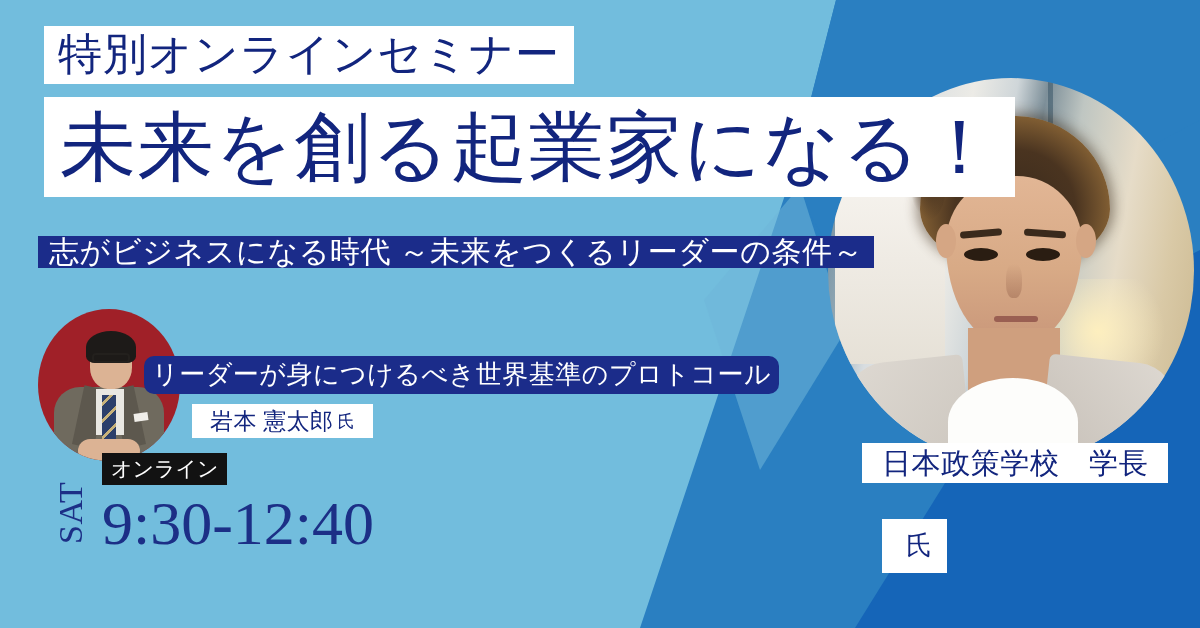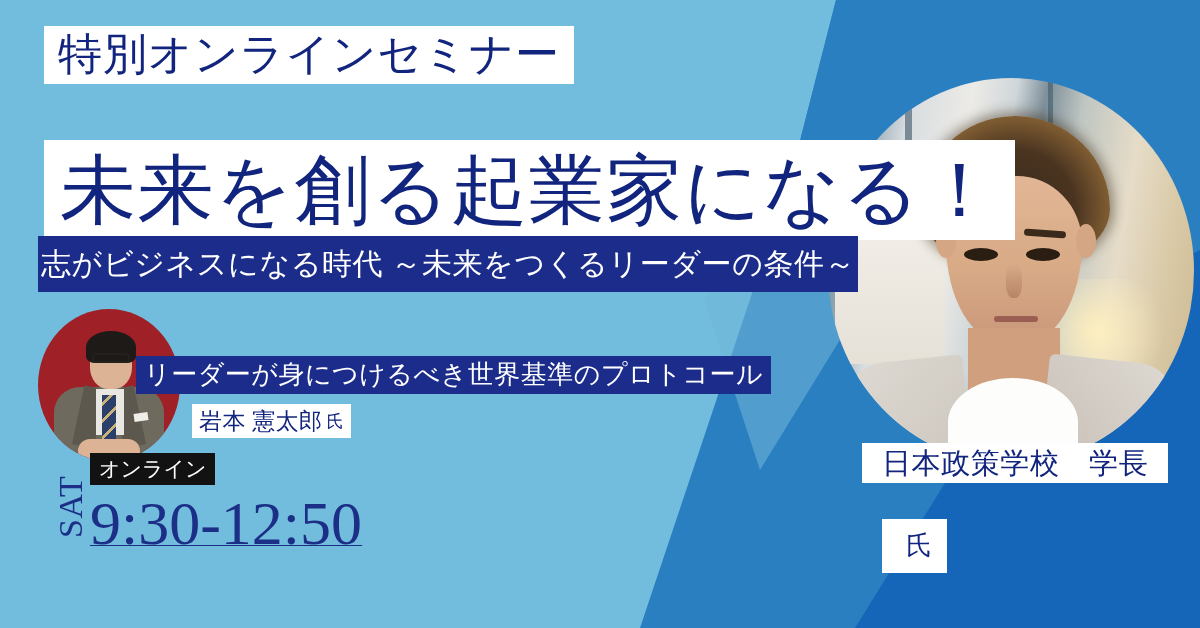--- a/index.html
+++ b/index.html
@@ -7,21 +7,20 @@
     padding: 0;
     background: #ffffff;
   }
   #poster {
     position: relative;
     width: 1200px;
     height: 628px;
     overflow: hidden;
     font-family: "Liberation Serif", "DejaVu Serif", serif;
     background: #f0abfc;
-    text-align: center;
   }
 
   
   .bg-base {
     position: absolute;
     inset: 0;
     background: #72bddd;
   }
   .bg-wedge {
     position: absolute;
@@ -149,32 +148,32 @@
     align-items: center;
     letter-spacing: 0.02em;
   }
 
   #kicker {
     left: 44px; top: 26px; height: 58px; padding: 0 14px;
     font-size: 44px; line-height: 1;
   }
   #headline {
     left: 44px; top: 97px; height: 100px; padding: 0 16px;
-    font-size: 76px; line-height: 1; font-weight: 400; margin-top: 43px;
+    font-size: 76px; line-height: 1; font-weight: 400;
   }
   #subtitle {
-    left: 38px; top: 236px; height: 56px; padding: 0 3px;
+    left: 38px; top: 236px; height: 32px; padding: 0 11px;
     font-size: 30px; line-height: 1;
   }
   #protocol {
-    left: 136px; top: 356px; height: 38px; padding: 0 8px;
-    font-size: 26px; line-height: 1;
+    left: 144px; top: 356px; height: 38px; padding: 0 8px;
+    font-size: 26px; line-height: 1; border-radius: 10px;
   }
   #speaker-left-name {
-    left: 192px; top: 404px; height: 34px; padding: 0 7px;
+    left: 192px; top: 404px; height: 34px; padding: 0 18px;
     font-size: 23px; line-height: 1;
   }
   #speaker-left-name .suffix { font-size: 17px; margin-left: 4px; }
 
   #affiliation {
     left: 862px; top: 443px; height: 40px; padding: 0 20px;
     font-size: 29px; line-height: 1;
   }
   #speaker-right-name {
     left: 882px; top: 519px; height: 54px; padding: 0 14px;
@@ -199,22 +198,21 @@
     font-size: 34px;
     line-height: 1;
     writing-mode: vertical-rl;
     transform: rotate(180deg);
     letter-spacing: 0.02em;
     margin: 0 0 8px 2px;
     height: 74px;
   }
   #time-wrap {
     position: relative;
-    margin-left: 2px;
-    text-decoration: underline;
+    margin-left: 14px;
   }
   #badge-online {
     position: absolute;
     left: 0; top: -42px;
     background: #121212;
     color: #ffffff;
     font-size: 21px;
     line-height: 1;
     padding: 5px 9px 6px;
     white-space: nowrap;
@@ -298,17 +296,17 @@
   <div id="affiliation" class="box-white">日本政策学校　学長</div>
 
   <div id="speaker-right-name" class="box-white">
     <span class="suffix">氏</span>
   </div>
 
   <div id="date-block">
     <span id="date-dow">SAT</span>
     <span id="time-wrap">
       <span id="badge-online">オンライン</span>
-      <span id="time-text">9:30-12:50</span>
+      <span id="time-text">9:30-12:40</span>
     </span>
   </div>
 
 </div>
 
 </body></html>

